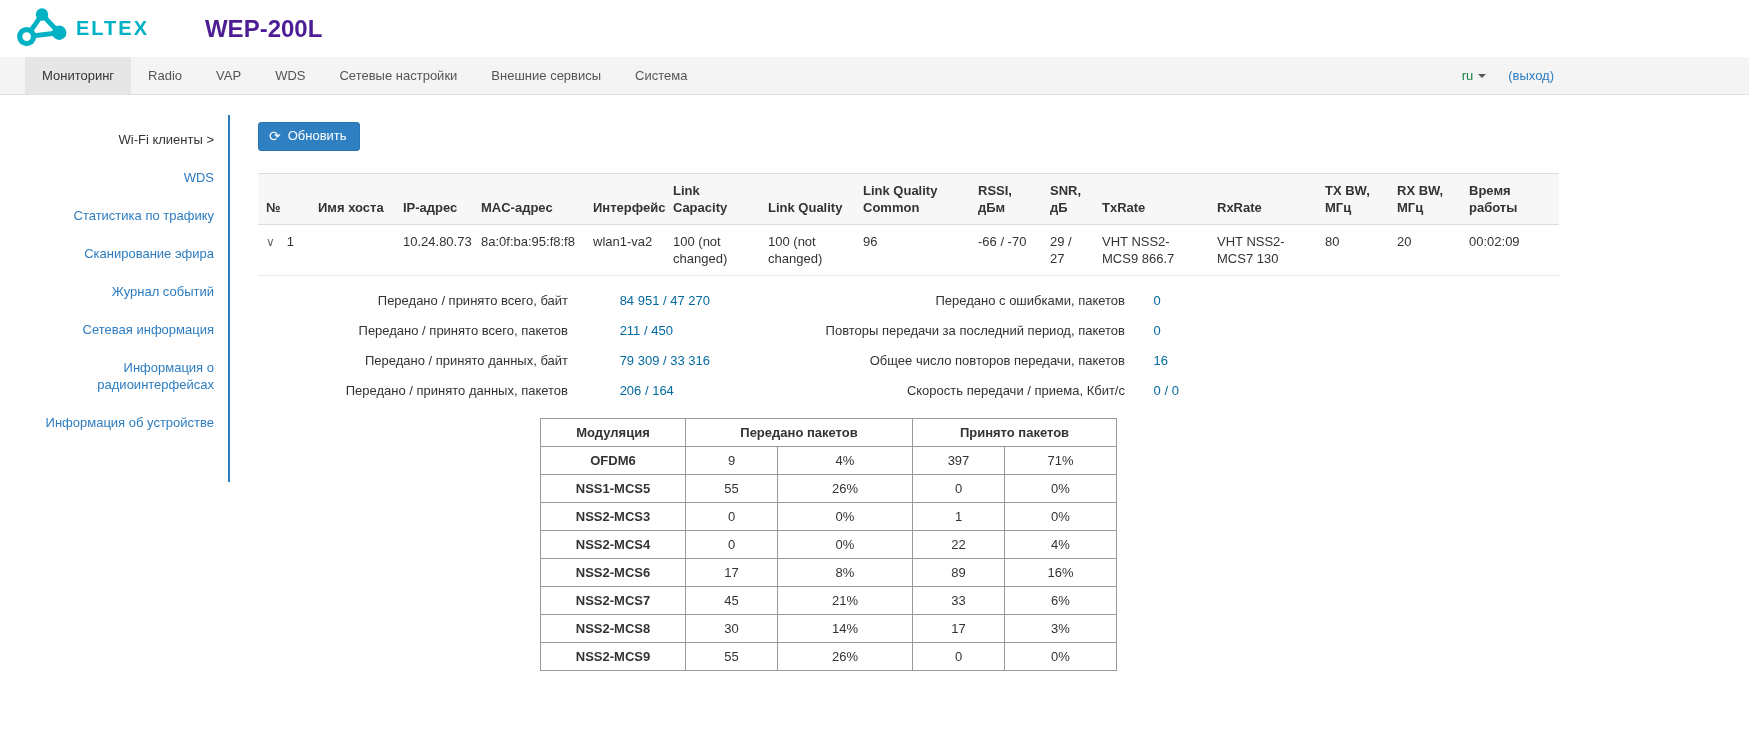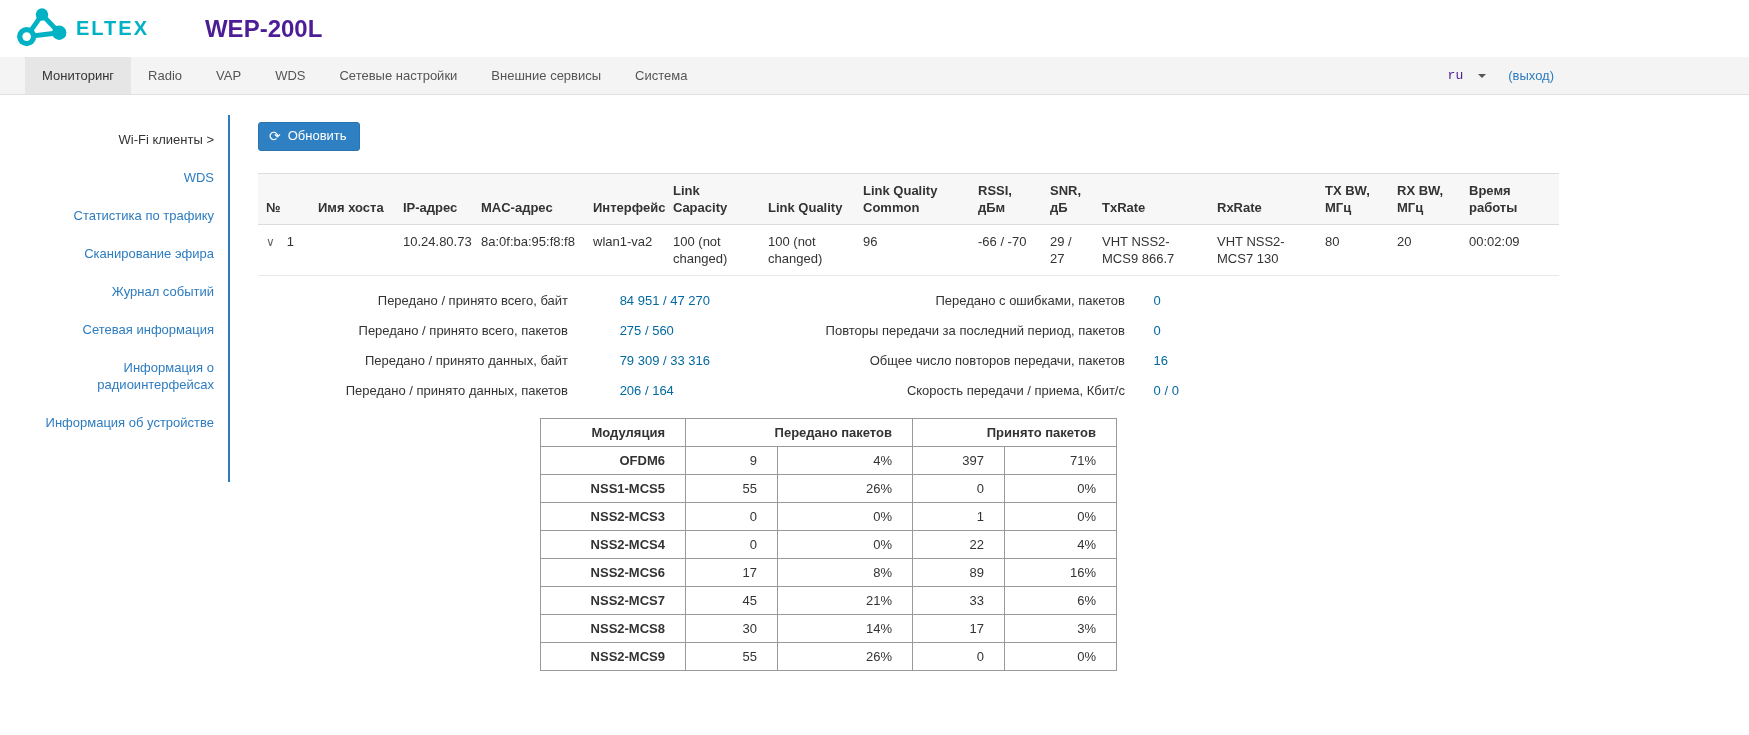--- a/index.html
+++ b/index.html
@@ -14,21 +14,21 @@
   .logo { display:flex; align-items:center; cursor:default; }
   .logo svg { width:64px; height:46px; }
   .brand-text { font-size:20px; font-weight:bold; color:#00b2c4; letter-spacing:2px; margin-left:2px; }
   .model { font-size:24px; font-weight:bold; color:#4c1d95; margin-left:56px; }
 
   
   .navbar { height:38px; background:#f4f4f4; border-bottom:1px solid #e0e0e0; display:flex; align-items:stretch;padding-left:25px; }
   .nav-tab { padding:0 17px; display:flex; align-items:center; color:#555; cursor:pointer; white-space:nowrap; }
   .nav-tab.active { background:#e6e6e6; color:#333; }
   .nav-right { margin-left:auto; display:flex; align-items:center; gap:22px; padding-right:195px; }
-  .lang { color:#4c1d95; cursor:pointer; display:flex; align-items:center; gap:15px;font-family:Liberation Mono, monospace; }
+  .lang { color:#15803d; cursor:pointer; display:flex; align-items:center; gap:5px; }
   .caret { width:0; height:0; border-left:4px solid transparent; border-right:4px solid transparent; border-top:4px solid #555; display:inline-block; }
   .logout { color:#2d7cc0; text-decoration:none; cursor:pointer; }
 
   
   .content { display:flex; align-items:flex-start; padding-top:20px; }
   .sidebar {
     width:230px; flex-shrink:0; text-align:right;
     border-right:2px solid #2d7cc0;
     padding:16px 14px 30px 40px;
   }
@@ -58,21 +58,21 @@
   .det-row { margin-bottom:13px; line-height:17px; white-space:nowrap; }
   .det-label { display:inline-block; text-align:right; }
   .det-value { display:inline-block; color:#0369a1; }
   .det-left .det-label { width:310px; }
   .det-left .det-value { margin-left:48px; }
   .det-right .det-label { width:415px; }
   .det-right .det-value { margin-left:25px; }
 
   
   .mod-table { border-collapse:collapse; margin:6px 0 0 282px; }
-  .mod-table th, .mod-table td { border:1px solid #999; padding:5px 20px; text-align:right; line-height:17px; }
+  .mod-table th, .mod-table td { border:1px solid #999; padding:5px 20px; text-align:center; line-height:17px; }
   .mod-table th { font-weight:bold; }
   .mod-table td.mod-name { font-weight:bold; }
   .mod-table col.c-name { width:145px; }
   .mod-table col.c-txc { width:92px; }
   .mod-table col.c-txp { width:135px; }
   .mod-table col.c-rxc { width:92px; }
   .mod-table col.c-rxp { width:112px; }
 </style>
 </head>
 <body>
@@ -193,21 +193,21 @@
 
     
     <div class="details">
       <div class="det-col det-left">
         <div class="det-row">
           <span class="det-label">Передано / принято всего, байт</span>
           <span class="det-value">84 951 / 47 270</span>
         </div>
         <div class="det-row">
           <span class="det-label">Передано / принято всего, пакетов</span>
-          <span class="det-value">275 / 560</span>
+          <span class="det-value">211 / 450</span>
         </div>
         <div class="det-row">
           <span class="det-label">Передано / принято данных, байт</span>
           <span class="det-value">79 309 / 33 316</span>
         </div>
         <div class="det-row">
           <span class="det-label">Передано / принято данных, пакетов</span>
           <span class="det-value">206 / 164</span>
         </div>
       </div>

